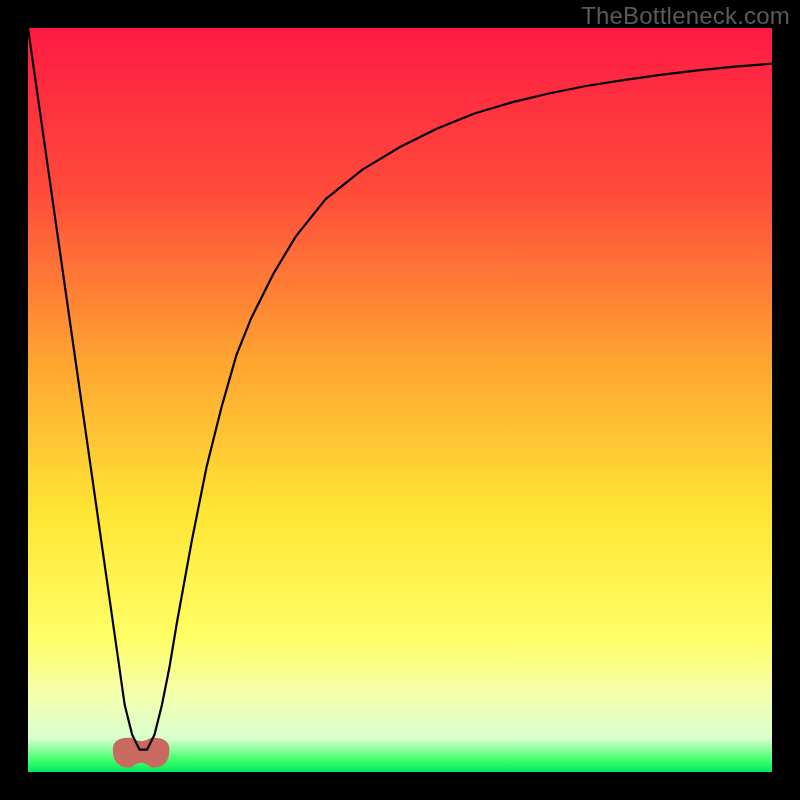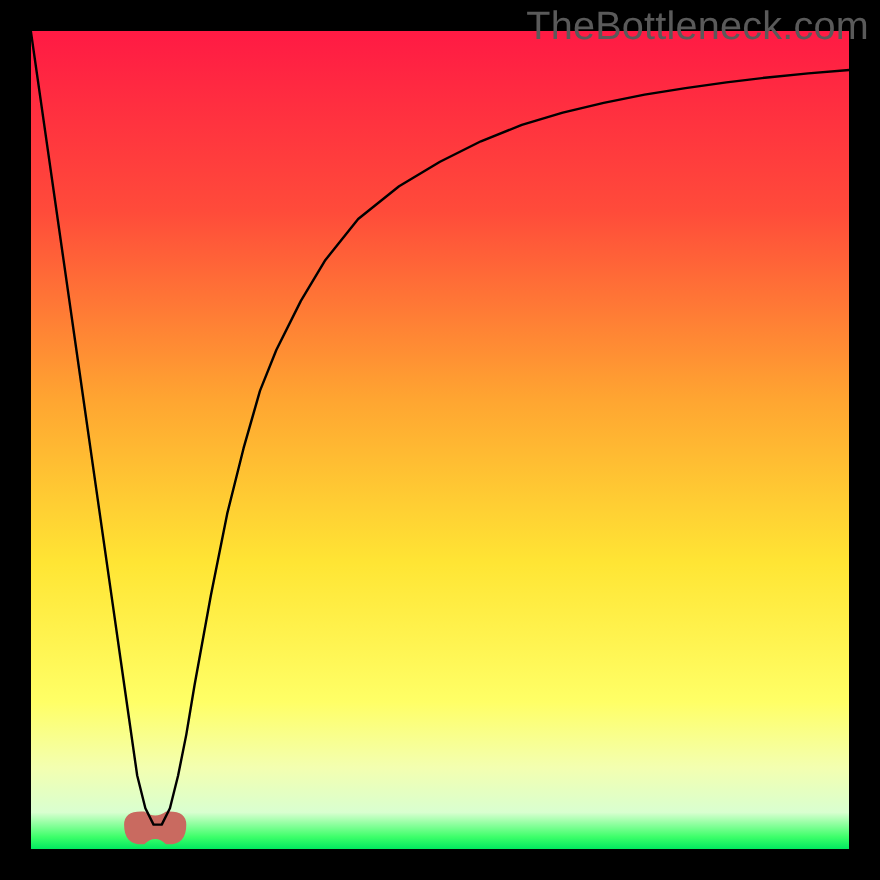--- a/index.html
+++ b/index.html
@@ -25,21 +25,21 @@
     top: 28px;
     width: 744px;
     height: 744px;
     overflow: hidden;
   }
   .watermark {
     position: absolute;
     top: 2px;
     right: 10px;
     color: #5a5a5a;
-    font-size: 36px;
+    font-size: 24px;
     font-weight: 500;
     letter-spacing: 0.2px;
     user-select: none;
   }
   svg {
     display: block;
   }
 </style>
 </head>
 <body>

